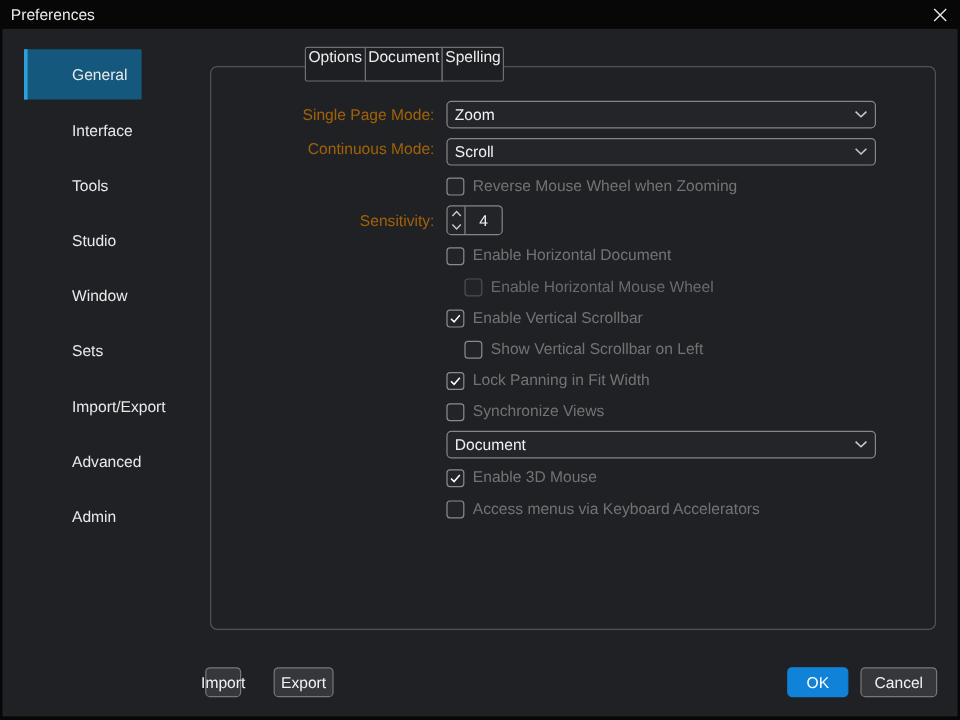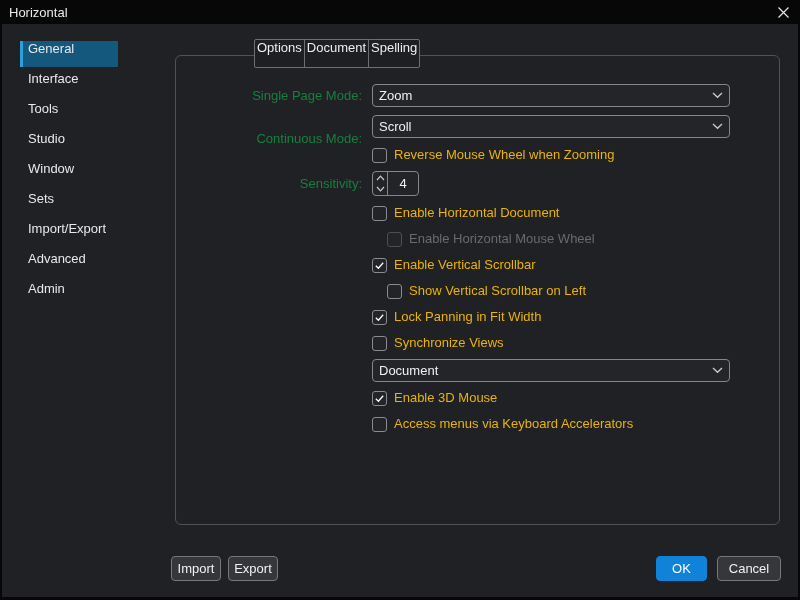--- a/index.html
+++ b/index.html
@@ -33,23 +33,23 @@
     position: absolute; left: 2px; top: 24px; width: 796px; height: 573px;
     background: #202125;
   }
 
   
   .sidebar {
     position: absolute; left: 20px; top: 41px; width: 98px;
     display: flex; flex-direction: column; gap: 4px;
   }
   .side-item {
-    position: relative; height: 26px;
-    display: flex; align-items: flex-start;
-    padding-left: 8px;
+    position: relative; height: 42px;
+    display: flex; align-items: center;
+    padding-left: 40px;
     color: #e8e9ea; font-size: 13px;
     border-radius: 1px;
   }
   .side-item .stripe { display: none; }
   .side-item.selected { background: #14587e; }
   .side-item.selected .stripe {
     display: block; position: absolute; left: 0; top: 0; bottom: 0;
     width: 3px; background: #2da0da;
   }
 
@@ -80,21 +80,21 @@
     background: #115883;
     border-color: #3c8fc8;
     z-index: 2;
     border-radius: 2px;
   }
 
   
   .flabel {
     position: absolute; left: 180px; width: 182px;
     text-align: right;
-    color: #15803d; font-size: 13px;
+    color: #a16207; font-size: 13px;
     height: 23px; line-height: 23px;
     z-index: 4;
   }
   .flabel.spin-lab { height: 25px; line-height: 25px; }
 
   
   .drop {
     position: absolute; left: 372px; width: 358px; height: 23px;
     background: #242529;
     border: 1px solid #85868a; border-radius: 4px;
@@ -113,21 +113,21 @@
     z-index: 4;
   }
   .cb {
     width: 15px; height: 15px; flex: none;
     border: 1px solid #8a8b8f; border-radius: 3px;
     background: #232428;
     display: flex; align-items: center; justify-content: center;
   }
   .cb .check { display: none; }
   .cbrow.is-checked .cb .check { display: block; }
-  .cblabel { color: #eab308; font-size: 13px; line-height: 16px; white-space: nowrap; }
+  .cblabel { color: #737373; font-size: 13px; line-height: 16px; white-space: nowrap; }
   .cbrow.disabled .cb { border-color: #4e4f53; }
   .cbrow.disabled .cblabel { color: #686a6e; }
 
   
   .spinner {
     position: absolute; left: 372px; top: 171px; width: 47px; height: 25px;
     border: 1px solid #85868a; border-radius: 4px;
     background: #232428;
     display: flex;
     z-index: 4;
@@ -157,21 +157,21 @@
     border-color: #1082d8;
     color: #ffffff;
   }
 </style>
 </head>
 <body>
 
 <div class="window">
 
   <div class="titlebar">
-    <span>Horizontal</span>
+    <span>Preferences</span>
     <span class="close-btn">
       <svg width="13" height="13" viewBox="0 0 13 13">
         <path d="M1.5 1.5 L11.5 11.5 M11.5 1.5 L1.5 11.5" stroke="#e4e5e6" stroke-width="1.2" fill="none"></path>
       </svg>
     </span>
   </div>
 
   <div class="dialog"></div>
 
   <div class="sidebar">
@@ -228,21 +228,21 @@
   </div>
 
   <div class="flabel" style="top:84px">Single Page Mode:</div>
   <div class="drop" style="top:84px">
     <span class="drop-value">Zoom</span>
     <svg width="11" height="7" viewBox="0 0 11 7">
       <path d="M1 1 L5.5 5.3 L10 1" stroke="#c9cacd" stroke-width="1.3" fill="none"></path>
     </svg>
   </div>
 
-  <div class="flabel" style="top:127px">Continuous Mode:</div>
+  <div class="flabel" style="top:112px">Continuous Mode:</div>
   <div class="drop" style="top:115px">
     <span class="drop-value">Scroll</span>
     <svg width="11" height="7" viewBox="0 0 11 7">
       <path d="M1 1 L5.5 5.3 L10 1" stroke="#c9cacd" stroke-width="1.3" fill="none"></path>
     </svg>
   </div>
 
   <div class="cbrow" style="left:372px; top:147px">
     <span class="cb">
       
@@ -325,21 +325,21 @@
     <span class="cblabel">Enable 3D Mouse</span>
   </div>
 
   <div class="cbrow" style="left:372px; top:416px">
     <span class="cb">
       
     </span>
     <span class="cblabel">Access menus via Keyboard Accelerators</span>
   </div>
 
-  <div class="btn" style="left:171px; width:50px">
+  <div class="btn" style="left:171px; width:30px">
     <span>Import</span>
   </div>
   <div class="btn" style="left:228px; width:50px">
     <span>Export</span>
   </div>
   <div class="btn primary" style="left:656px; width:51px">
     <span>OK</span>
   </div>
   <div class="btn" style="left:717px; width:64px">
     <span>Cancel</span>

